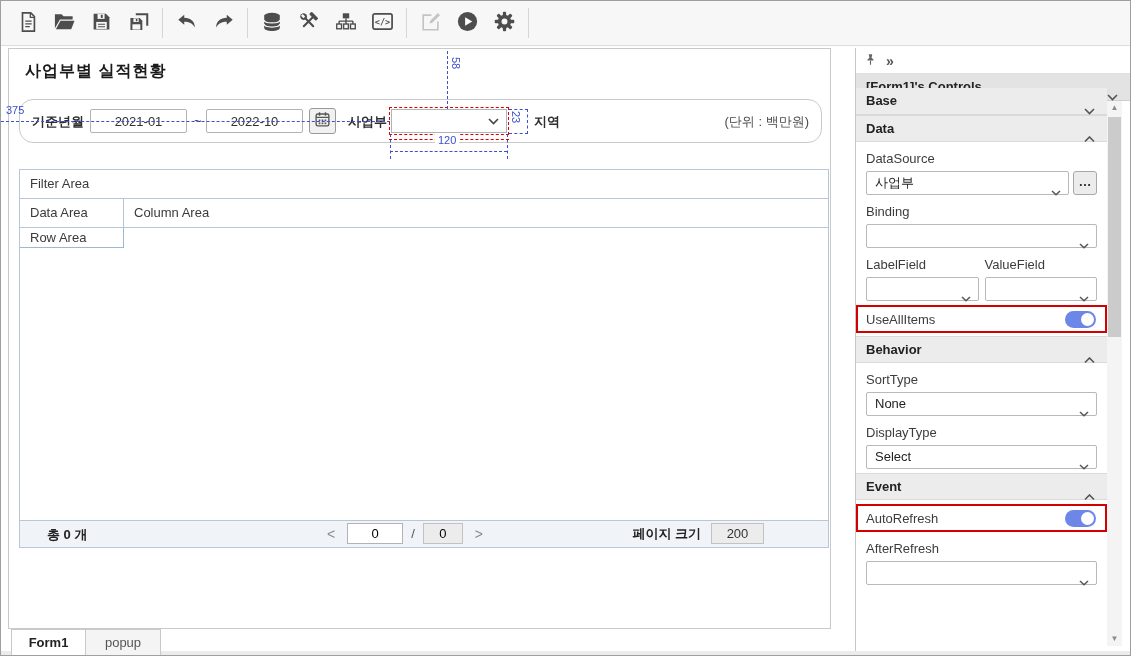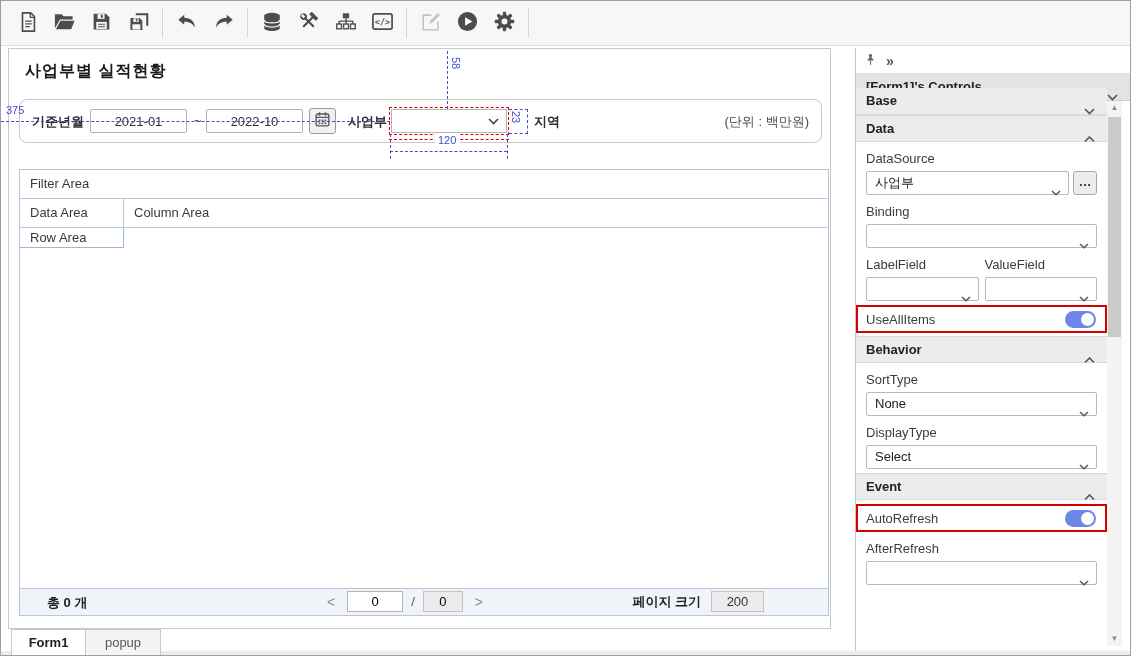--- a/index.html
+++ b/index.html
@@ -7,29 +7,29 @@
   .window { position:relative; width:1131px; height:656px; border:1px solid #9f9f9f; background:#fff; overflow:hidden; }
 
   
   .toolbar { position:absolute; left:0; top:0; width:100%; height:45px; background:#f7f7f7; border-bottom:1px solid #dcdcdc; display:flex; align-items:center; padding-left:8px; }
   .tbtn { width:37px; height:36px; display:flex; align-items:center; justify-content:center; border-radius:3px; cursor:pointer; }
   .tsep { width:1px; height:30px; background:#d6d6d6; margin:0 5px; }
 
   
   .canvas { position:absolute; left:7px; top:47px; width:823px; height:581px; background:#fff; border:1px solid #c9c9c9; }
   .report-title { position:absolute; left:16px; top:12px; font-size:16px; font-weight:bold; color:#1b1b1b; letter-spacing:1px; }
-  .filter-bar { position:absolute; left:10px; top:50px; width:803px; height:44px; border:1px solid #c9c9c9; border-radius:8px; background:#fff; }
+  .filter-bar { position:absolute; left:10px; top:50px; width:803px; height:44px; border:1px solid #c9c9c9; border-radius:14px; background:#fff; }
   .flabel { position:absolute; top:13px; font-size:13px; color:#2e2e2e; font-weight:600; }
   .finput { position:absolute; top:9px; width:97px; height:24px; border:1px solid #b3b3b3; border-radius:2px; text-align:center; font-size:13px; color:#333; background:#fff; font-family:inherit; }
   .cal-btn { position:absolute; left:289px; top:8px; width:27px; height:26px; background:#f1f1f1; border:1px solid #9a9a9a; border-radius:3px; display:flex; align-items:center; justify-content:center; cursor:pointer; }
   .canvas-dd { position:absolute; left:371px; top:9px; width:116px; height:24px; background:#fff; border:1px solid #b3b3b3; outline:1px dashed #e00000; outline-offset:1px; cursor:pointer; }
   .canvas-dd svg { position:absolute; right:7px; top:8px; }
   .unit-note { position:absolute; right:12px; top:13px; color:#4a4a4a; }
 
-  .grid { position:absolute; left:10px; top:120px; width:810px; height:447px; border:1px solid #b7c6d9; background:#fff; }
+  .grid { position:absolute; left:10px; top:120px; width:810px; height:379px; border:1px solid #b7c6d9; background:#fff; }
   .grow1 { height:29px; border-bottom:1px solid #b7c6d9; line-height:28px; padding-left:10px; color:#3a3a3a; }
   .grow2 { height:29px; border-bottom:1px solid #b7c6d9; display:flex; }
   .gcell-l { width:104px; border-right:1px solid #b7c6d9; line-height:28px; padding-left:10px; color:#3a3a3a; }
   .gcell-r { flex:1; line-height:28px; padding-left:10px; color:#3a3a3a; }
   .grow3 { width:104px; height:20px; border-right:1px solid #9db8d6; border-bottom:1px solid #9db8d6; line-height:19px; padding-left:10px; color:#3a3a3a; }
   .gfooter { position:absolute; left:0; bottom:0; width:100%; height:27px; background:#f0f3f7; border-top:1px solid #b7c6d9; }
   .gtotal { position:absolute; left:27px; top:5px; color:#222; font-weight:600; }
   .pager { position:absolute; left:303px; top:2px; display:flex; align-items:center; gap:8px; }
   .pchev { color:#8a8a8a; font-size:14px; cursor:pointer; padding:0 4px; }
   .pinput { width:56px; height:21px; border:1px solid #b3b3b3; text-align:center; background:#fff; font-family:inherit; font-size:13px; }

